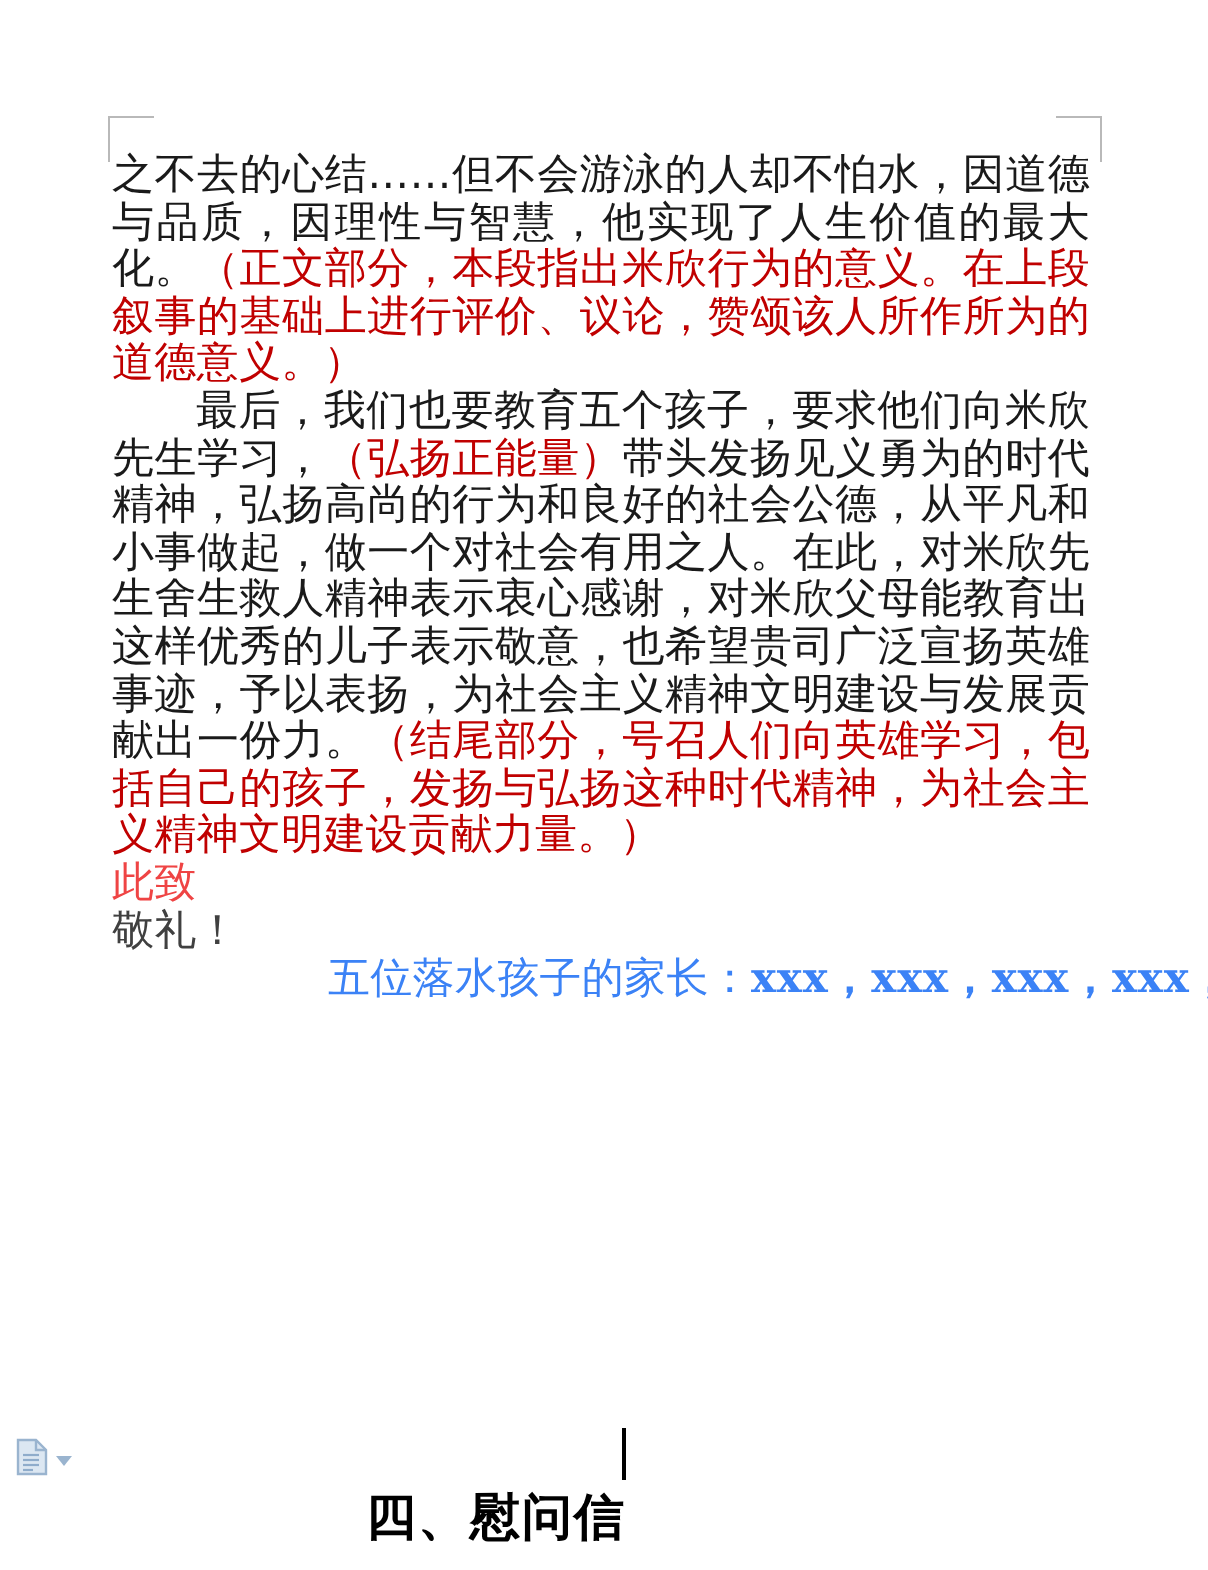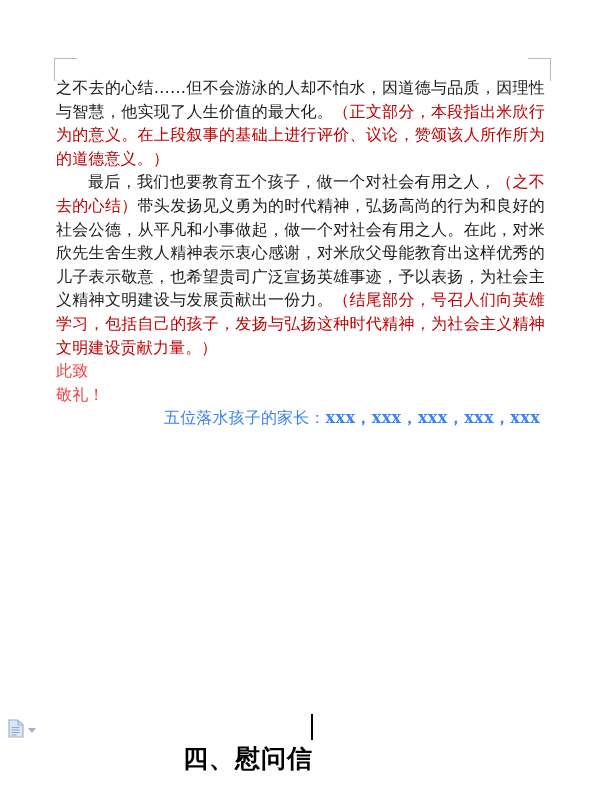--- a/index.html
+++ b/index.html
@@ -41,21 +41,21 @@
     border-top: 1px solid #b9b9b9;
   }
 
   
   #textbody {
     position: absolute;
     left: 56px;
     top: 76px;
     width: 489px;
     font-family: "DejaVu Sans", "Liberation Sans", sans-serif;
-    font-size: 16px;
+    font-size: 21px;
     line-height: 23.6px;
     color: #1a1a1a;
     text-align: justify;
     text-justify: inter-character;
     letter-spacing: 0.15px;
   }
   #textbody p {
     margin: 0;
     text-indent: 0;
   }
@@ -68,21 +68,21 @@
 
   
   .closing-cizhi {
     margin: 0;
     text-indent: 2em;
     color: #ef4444;
   }
   .closing-jingli {
     margin: 0;
     text-indent: 0;
-    color: #ef4444;
+    color: #404040;
   }
   .signature-line {
     margin: 0;
     text-indent: 0;
     padding-left: 108px;
     color: #3b82f6;
     white-space: nowrap;
   }
   .sig-names {
     font-family: "DejaVu Serif", "Liberation Serif", serif;
@@ -141,21 +141,21 @@
 
   <div class="margin-mark tl"></div>
   <div class="margin-mark tr"></div>
 
   <div id="textbody">
 
     <p class=""><span>之不去的心结……但不会游泳的人却不怕水，因道德与品质，因理性与智慧，他实现了人生价值的最大化。</span><span class="red">（正文部分，本段指出米欣行为的意义。在上段叙事的基础上进行评价、议论，赞颂该人所作所为的道德意义。）</span></p>
 
 
 
-    <p class="ind"><span>最后，我们也要教育五个孩子，做一个对社会有用之人，</span><span class="red">（之不去的心结）</span><span>带头发扬见义勇为的时代精神，弘扬高尚的行为和良好的社会公德，从平凡和小事做起，做一个对社会有用之人。在此，对米欣先生舍生救人精神表示衷心感谢，对米欣父母能教育出这样优秀的儿子表示敬意，也希望贵司广泛宣扬英雄事迹，予以表扬，为社会主义精神文明建设与发展贡献出一份力。</span><span class="red">（结尾部分，号召人们向英雄学习，包括自己的孩子，发扬与弘扬这种时代精神，为社会主义精神文明建设贡献力量。）</span></p>
+    <p class="ind"><span>最后，我们也要教育五个孩子，要求他们向米欣先生学习，</span><span class="red">（弘扬正能量）</span><span>带头发扬见义勇为的时代精神，弘扬高尚的行为和良好的社会公德，从平凡和小事做起，做一个对社会有用之人。在此，对米欣先生舍生救人精神表示衷心感谢，对米欣父母能教育出这样优秀的儿子表示敬意，也希望贵司广泛宣扬英雄事迹，予以表扬，为社会主义精神文明建设与发展贡献出一份力。</span><span class="red">（结尾部分，号召人们向英雄学习，包括自己的孩子，发扬与弘扬这种时代精神，为社会主义精神文明建设贡献力量。）</span></p>
 
     <p class="closing-cizhi">此致</p>
     <p class="closing-jingli">敬礼！</p>
 
     <p class="signature-line"><span>五位落水孩子的家长：</span><span class="sig-names">xxx，xxx，xxx，xxx，xxx</span></p>
 
   </div>
 
   <div id="caret"></div>
 

